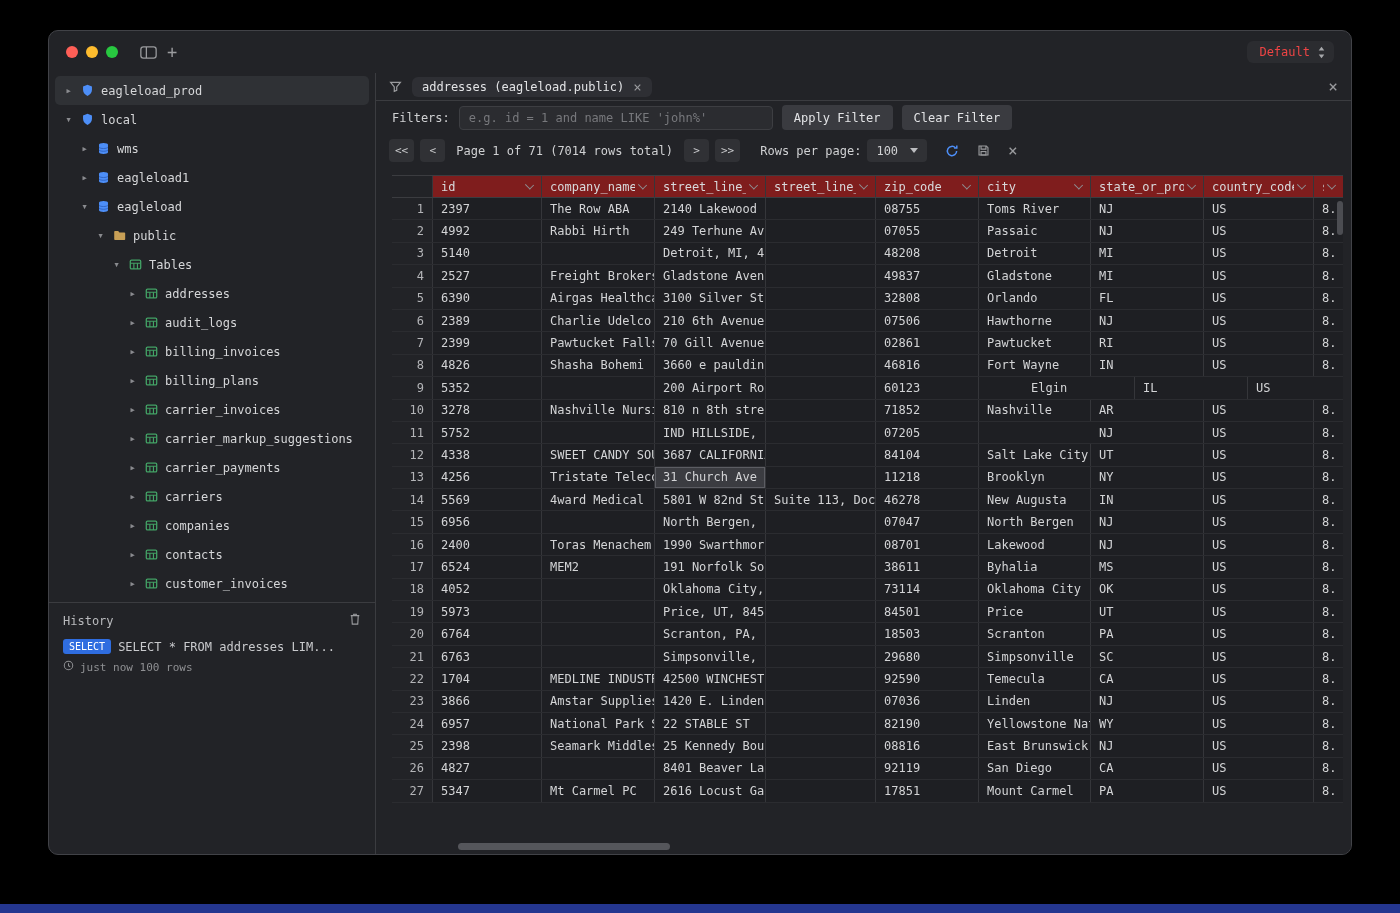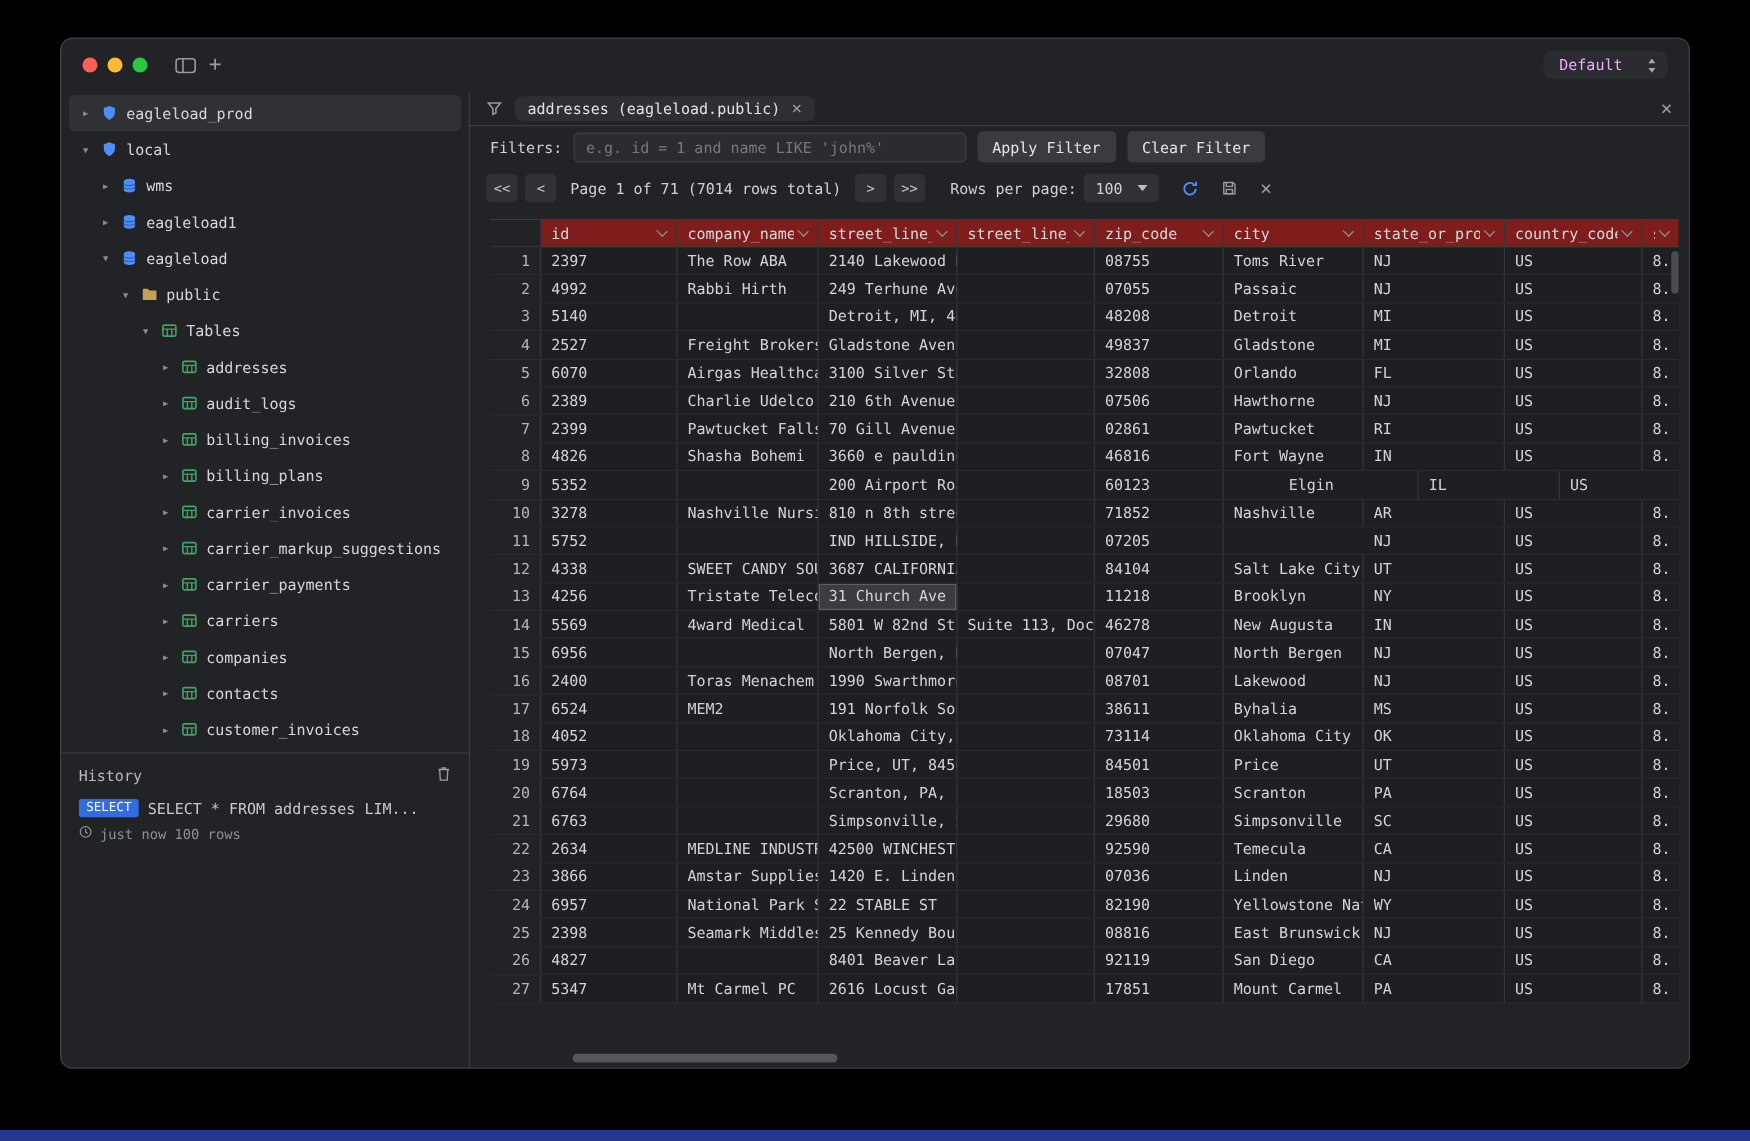--- a/index.html
+++ b/index.html
@@ -10,22 +10,22 @@
     display:flex;flex-direction:column;overflow:hidden;box-shadow:0 24px 70px rgba(0,0,0,.65)}
   .bottom-strip{position:absolute;left:0;bottom:0;width:1400px;height:9px;background:#24368f}
 
   
   .titlebar{flex:0 0 42px;display:flex;align-items:center;padding:0 17px;gap:10px}
   .traffic{display:flex;gap:8px;margin-right:12px}
   .light{width:12px;height:12px;border-radius:50%}
   .l-red{background:#ff5f57}.l-yellow{background:#febc2e}.l-green{background:#28c840}
   .tb-icon{display:flex;align-items:center;color:#9a9b9e}
   .plus{font-size:17px;color:#9a9b9e;line-height:1}
-  .profile-select{margin-left:auto;display:flex;align-items:center;gap:19px;background:#2b2c30;
-    border-radius:6px;padding:4px 8px 4px 12px;font-size:12px;color:#f0abfc}
+  .profile-select{margin-left:auto;display:flex;align-items:center;gap:7px;background:#2b2c30;
+    border-radius:6px;padding:4px 8px 4px 12px;font-size:12px;color:#ef4444}
 
   .content{flex:1;display:flex;min-height:0}
 
   
   .sidebar{flex:0 0 327px;border-right:1px solid #3b3c40;display:flex;flex-direction:column;padding-top:3px;overflow:hidden}
   .tree{flex:0 0 auto}
   .tree-row{height:29px;display:flex;align-items:center;gap:7px;font-size:12px;color:#d6d7d9;
     margin:0 6px;border-radius:5px;white-space:nowrap;overflow:hidden}
   .tree-row.selected{background:#2f3135}
   .arrow{width:11px;flex:0 0 11px;font-size:7px;color:#8a8b8f;text-align:center}
@@ -481,21 +481,21 @@
               <div class="g-cell" style="width: 111px;">Gladstone Avenue</div>
               <div class="g-cell" style="width: 110px;"></div>
               <div class="g-cell" style="width: 103px;">49837</div>
               <div class="g-cell" style="width: 112px;">Gladstone</div>
               <div class="g-cell" style="width: 113px;">MI</div>
               <div class="g-cell" style="width: 110px;">US</div>
               <div class="g-cell" style="width: 30px;">8.</div>
             </div>
             <div class="g-row">
               <div class="g-cell gutter" style="width: 41px;">5</div>
-              <div class="g-cell" style="width: 109px;">6070</div>
+              <div class="g-cell" style="width: 109px;">6390</div>
               <div class="g-cell" style="width: 113px;">Airgas Healthca</div>
               <div class="g-cell" style="width: 111px;">3100 Silver Sta</div>
               <div class="g-cell" style="width: 110px;"></div>
               <div class="g-cell" style="width: 103px;">32808</div>
               <div class="g-cell" style="width: 112px;">Orlando</div>
               <div class="g-cell" style="width: 113px;">FL</div>
               <div class="g-cell" style="width: 110px;">US</div>
               <div class="g-cell" style="width: 30px;">8.</div>
             </div>
             <div class="g-row">
@@ -685,21 +685,21 @@
               <div class="g-cell" style="width: 111px;">Simpsonville, SC</div>
               <div class="g-cell" style="width: 110px;"></div>
               <div class="g-cell" style="width: 103px;">29680</div>
               <div class="g-cell" style="width: 112px;">Simpsonville</div>
               <div class="g-cell" style="width: 113px;">SC</div>
               <div class="g-cell" style="width: 110px;">US</div>
               <div class="g-cell" style="width: 30px;">8.</div>
             </div>
             <div class="g-row">
               <div class="g-cell gutter" style="width: 41px;">22</div>
-              <div class="g-cell" style="width: 109px;">2634</div>
+              <div class="g-cell" style="width: 109px;">1704</div>
               <div class="g-cell" style="width: 113px;">MEDLINE INDUSTR</div>
               <div class="g-cell" style="width: 111px;">42500 WINCHESTE</div>
               <div class="g-cell" style="width: 110px;"></div>
               <div class="g-cell" style="width: 103px;">92590</div>
               <div class="g-cell" style="width: 112px;">Temecula</div>
               <div class="g-cell" style="width: 113px;">CA</div>
               <div class="g-cell" style="width: 110px;">US</div>
               <div class="g-cell" style="width: 30px;">8.</div>
             </div>
             <div class="g-row">

